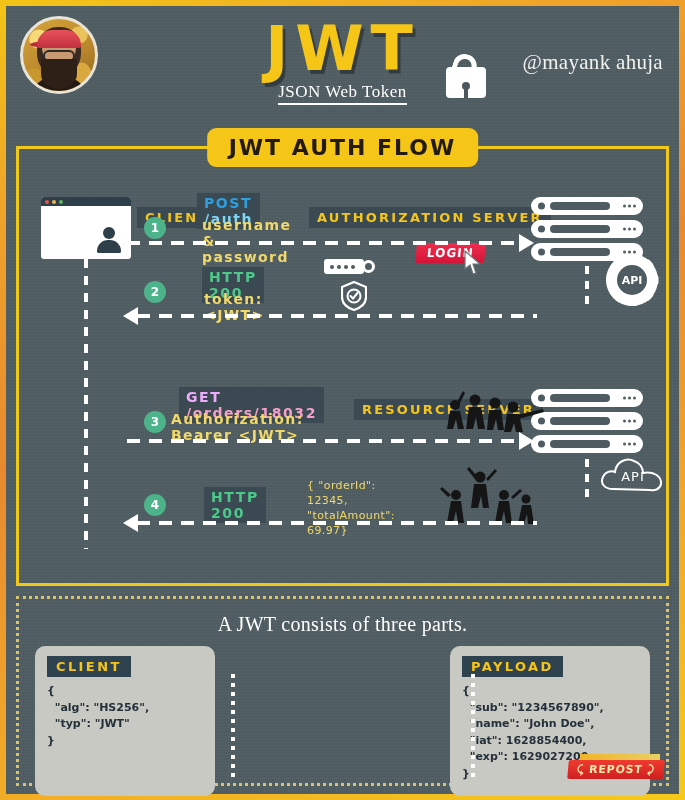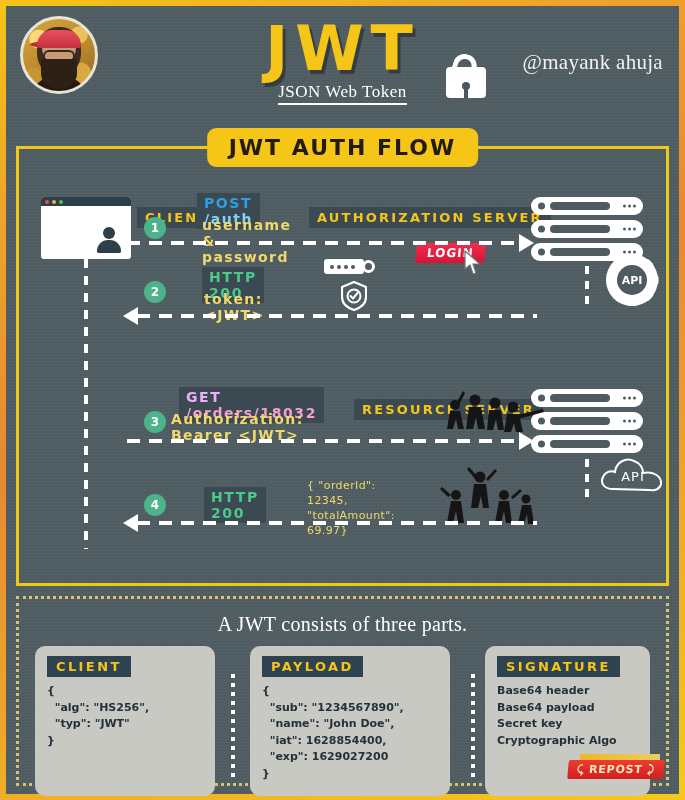--- a/index.html
+++ b/index.html
@@ -583,26 +583,19 @@
         <div class="card-body">{
   "sub": "1234567890",
   "name": "John Doe",
   "iat": 1628854400,
   "exp": 1629027200
 }</div>
       </div>
 
       <div class="sep-dots" style="left:452px;"></div>
 
-      <div class="card" style="width:165px; min-height:118px;">
-        <span class="card-hdr">SIGNATURE</span>
-        <div class="card-body">Base64 header
-Base64 payload
-Secret key
-Cryptographic Algo</div>
-      </div>
     </div>
 
     <div class="repost-bar"></div>
     <div class="repost">⤹ REPOST ⤸</div>
   </div>
 
 </div>
 
 </body></html>

